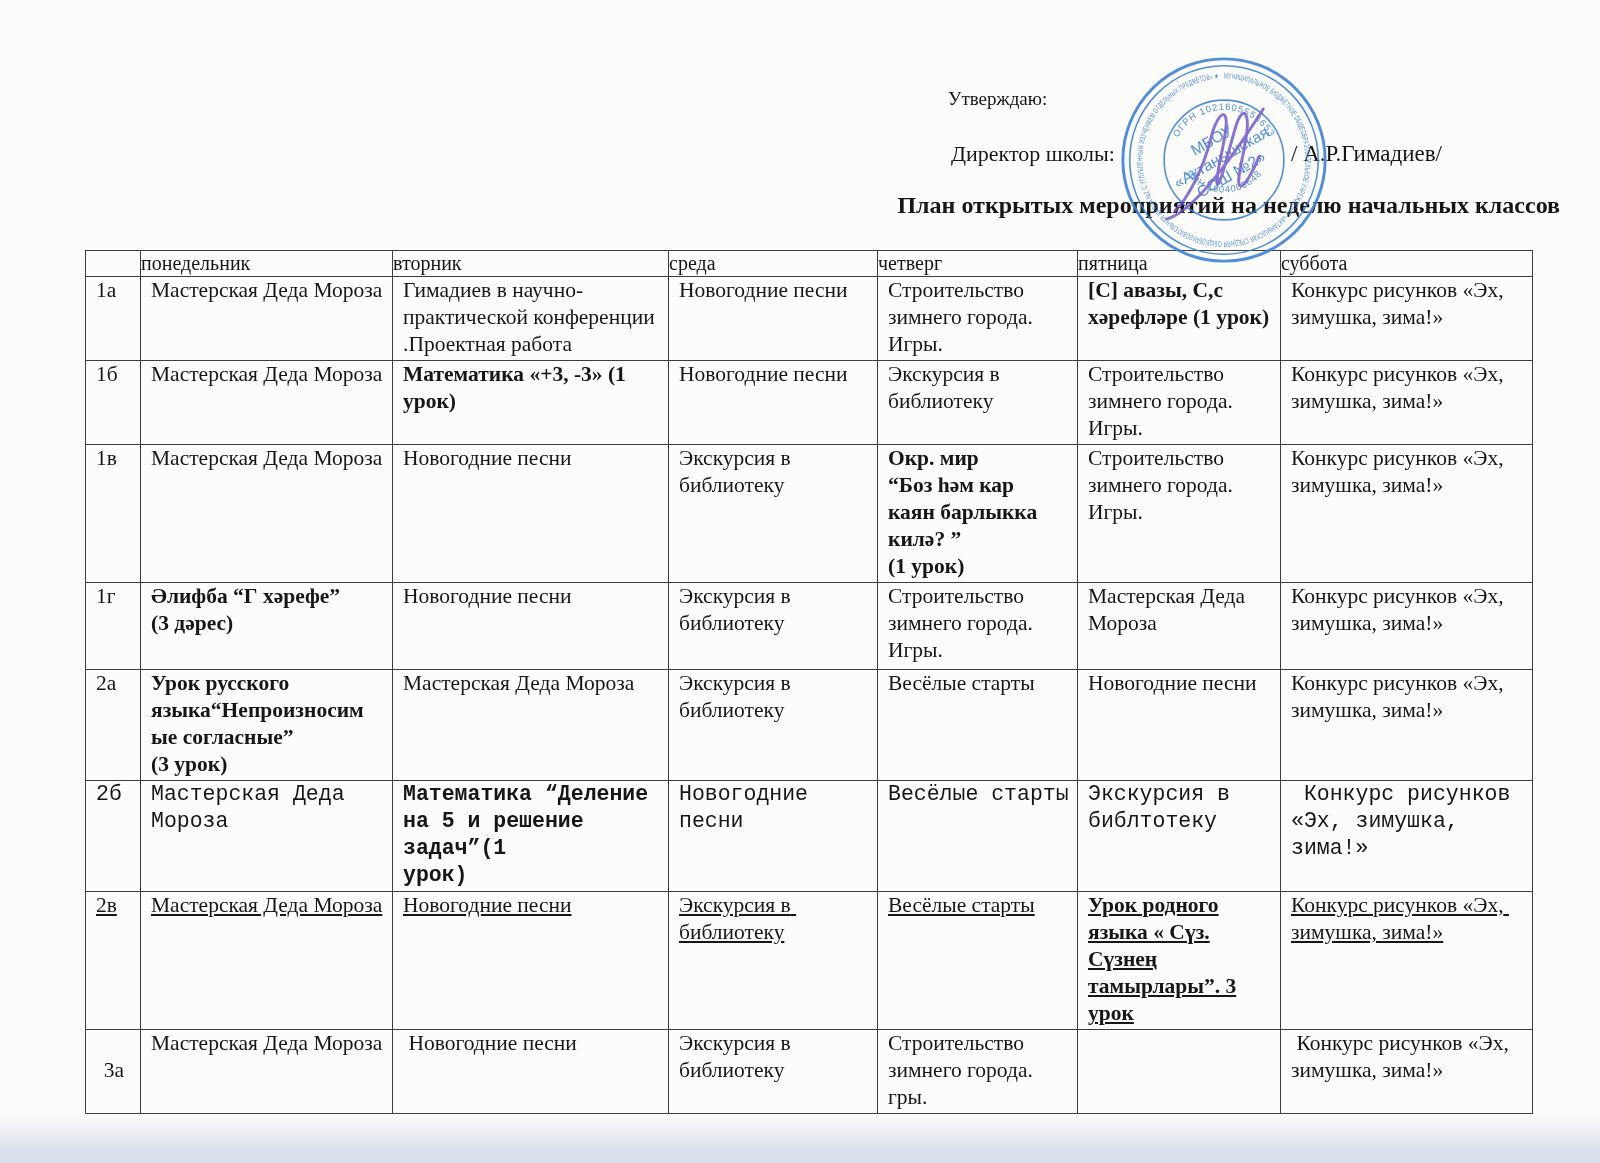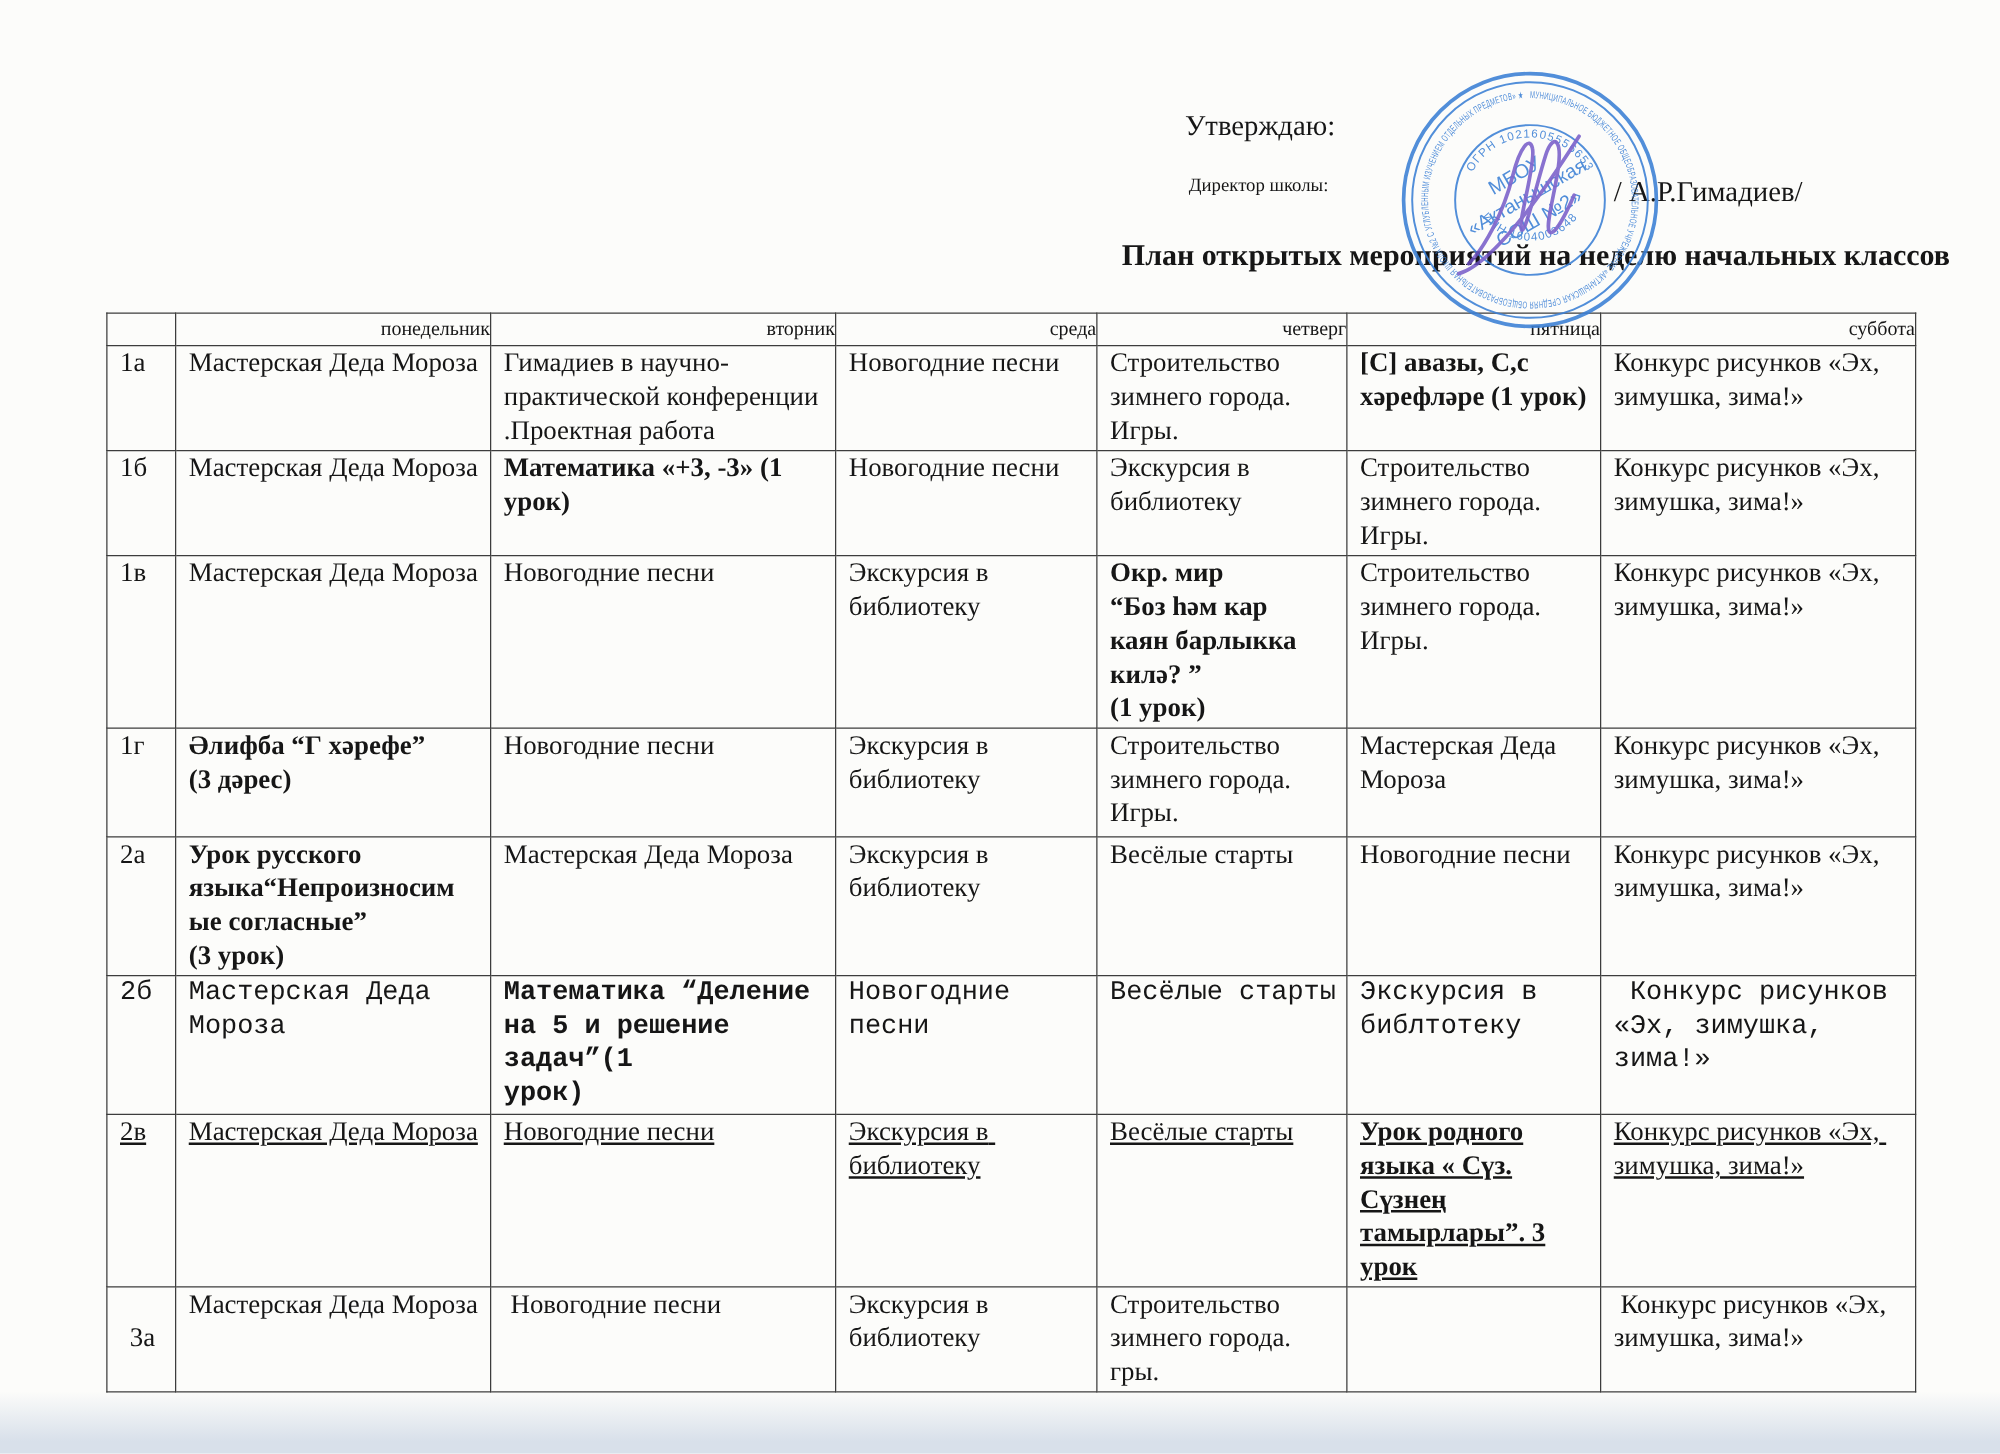--- a/index.html
+++ b/index.html
@@ -3,39 +3,39 @@
 <meta charset="utf-8">
 <style>
   html,body { margin:0; padding:0; }
   body {
     width:1600px; height:1163px;
     position:relative; overflow:hidden;
     background:#fcfcfa;
     color:#161616;
     font-family:"Liberation Serif","DejaVu Serif",serif;
   }
-  .approve      { position:absolute; left:948px;  top:88px;  font-size:23px; }
-  .director-lbl { position:absolute; left:951px;  top:141px; font-size:15px; }
+  .approve      { position:absolute; left:948px;  top:88px;  font-size:19px; }
+  .director-lbl { position:absolute; left:951px;  top:141px; font-size:22px; }
   .director-nm  { position:absolute; left:1291px; top:141px; font-size:23px;font-family:Liberation Serif, serif; }
   .doc-title    { position:absolute; left:0; top:192px; width:1560px;
                   text-align:right; font-size:24px; font-weight:bold; }
 
   table.schedule {
     position:absolute; left:85px; top:250px; width:1447px;
     border-collapse:collapse; table-layout:fixed;
     font-size:21.5px; line-height:27px;
   }
   .schedule th, .schedule td {
     border:1.8px solid #3d3d3d;
     vertical-align:top; text-align:left;
     padding:0 8px 2px 10px;
     font-weight:normal;
     overflow:hidden;
   }
-  .schedule thead th { text-align:right; padding:0; height:24px; font-size:16px; line-height:25px; }
+  .schedule thead th { text-align:left; padding:0; height:24px; font-size:20px; line-height:25px; }
   .cell  { white-space:pre-wrap; }
   .bold  { font-weight:bold; }
   .class-cell { padding-left:7px; }
   tr.mid .class-cell { vertical-align:middle;text-align:center; }
 
   .stamp-wrap { position:absolute; left:1116px; top:52px; width:216px; height:216px;
                 z-index:5; pointer-events:none; opacity:.88; }
 
   .bottom-band { position:absolute; left:0; right:0; bottom:0; height:50px;
                  background:linear-gradient(to bottom, rgba(213,222,233,0), #d8e0ea 80%); }

